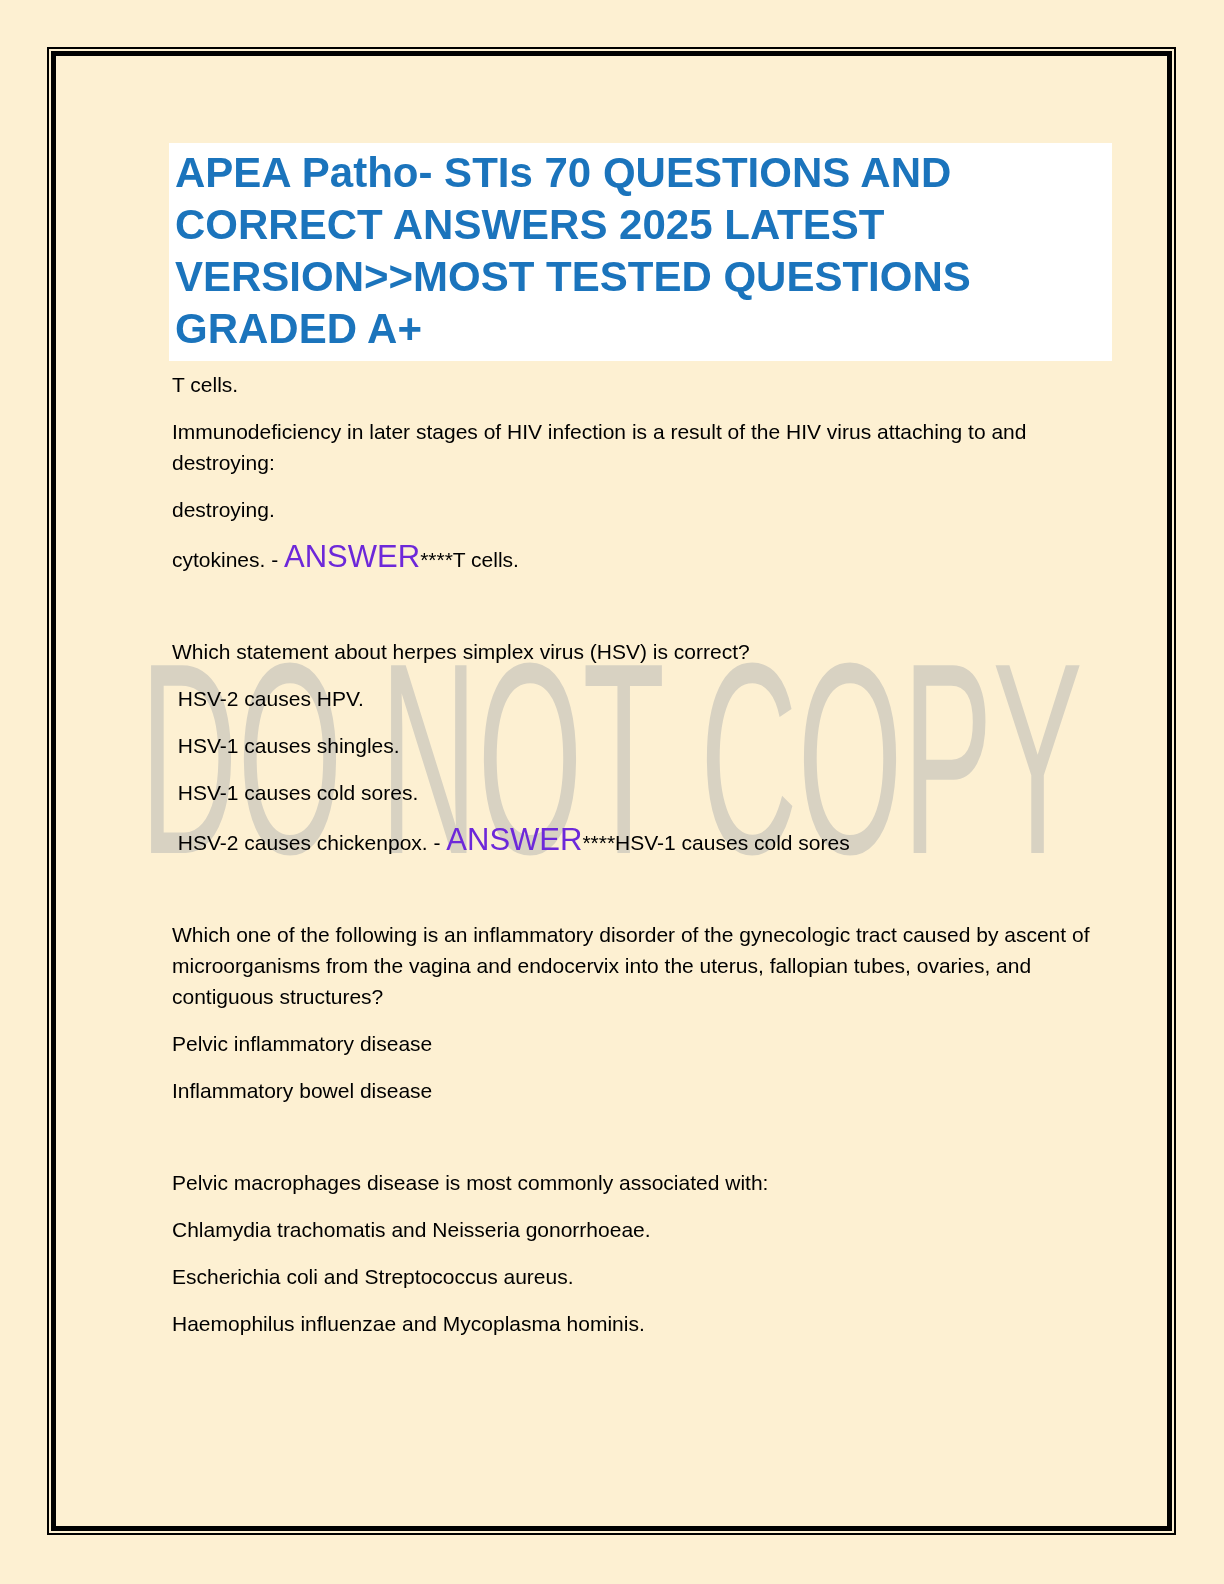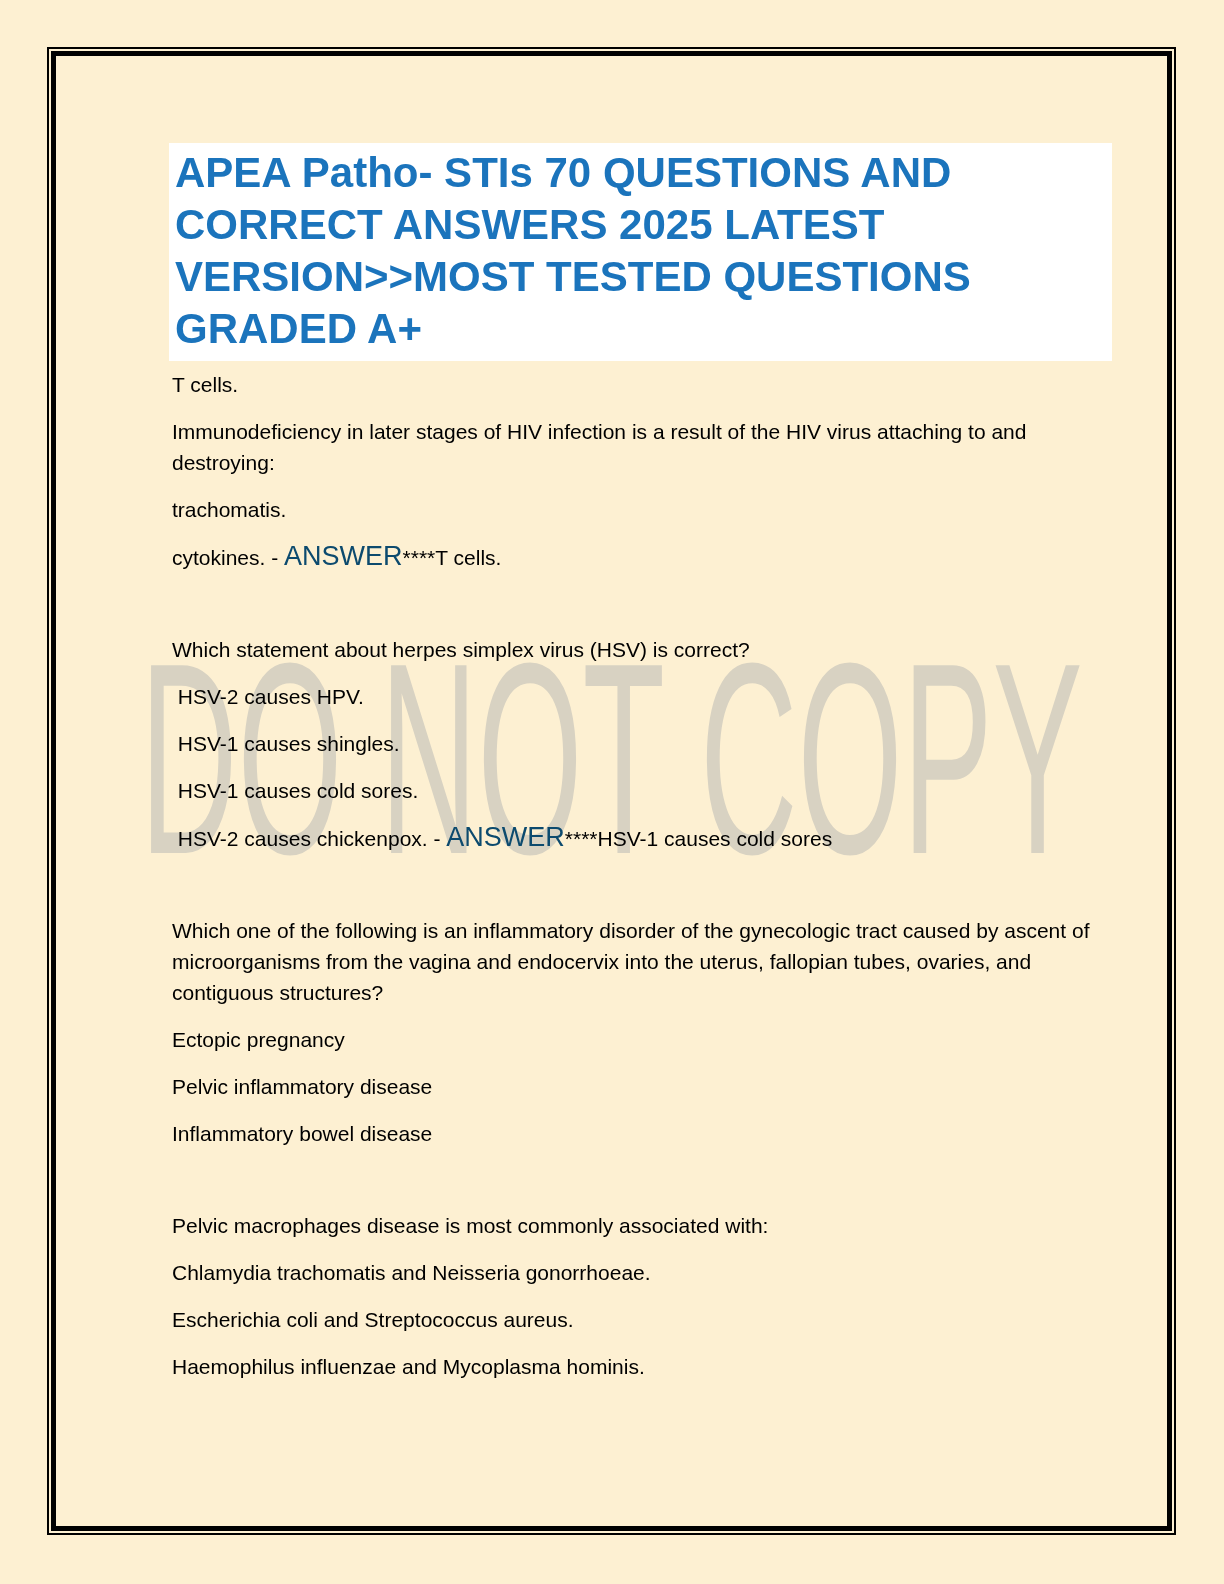--- a/index.html
+++ b/index.html
@@ -64,22 +64,22 @@
     color: #000;
   }
   .para {
     margin: 0 0 16px 0;
     font-size: 21px;
     line-height: 31px;
     white-space: pre-wrap;
     color: #000;
   }
   .para .answer {
-    color: #0c4a6e;
-    font-size: 27px;
+    color: #6d28d9;
+    font-size: 31px;
     line-height: 31px;
   }
   .block-gap { height: 45px; }
 </style>
 </head>
 <body>
 
 <div>
 
   <div class="frame-outer">
@@ -88,31 +88,30 @@
 
   <div class="watermark">
     <span>DO NOT COPY</span>
   </div>
 
   <div class="content">
     <h1 class="doc-title">APEA Patho- STIs 70 QUESTIONS AND CORRECT ANSWERS 2025 LATEST VERSION&gt;&gt;MOST TESTED QUESTIONS GRADED A+</h1>
     <div class="qa" id="qa-root">
         <p class="para"><span>T cells.</span></p>
         <p class="para"><span>Immunodeficiency in later stages of HIV infection is a result of the HIV virus attaching to and destroying:</span></p>
-        <p class="para"><span>trachomatis.</span></p>
+        <p class="para"><span>destroying.</span></p>
         <p class="para"><span>cytokines. - </span><span class="answer">ANSWER</span><span>****T cells.</span></p>
         <div class="block-gap"></div>
         <p class="para"><span>Which statement about herpes simplex virus (HSV) is correct?</span></p>
         <p class="para"><span> HSV-2 causes HPV.</span></p>
         <p class="para"><span> HSV-1 causes shingles.</span></p>
         <p class="para"><span> HSV-1 causes cold sores.</span></p>
         <p class="para"><span> HSV-2 causes chickenpox. - </span><span class="answer">ANSWER</span><span>****HSV-1 causes cold sores</span></p>
         <div class="block-gap"></div>
         <p class="para"><span>Which one of the following is an inflammatory disorder of the gynecologic tract caused by ascent of microorganisms from the vagina and endocervix into the uterus, fallopian tubes, ovaries, and contiguous structures?</span></p>
-        <p class="para"><span>Ectopic pregnancy</span></p>
         <p class="para"><span>Pelvic inflammatory disease</span></p>
         <p class="para"><span>Inflammatory bowel disease</span></p>
         <div class="block-gap"></div>
         <p class="para"><span>Pelvic macrophages disease is most commonly associated with:</span></p>
         <p class="para"><span>Chlamydia trachomatis and Neisseria gonorrhoeae.</span></p>
         <p class="para"><span>Escherichia coli and Streptococcus aureus.</span></p>
         <p class="para"><span>Haemophilus influenzae and Mycoplasma hominis.</span></p>
       </div>
   </div>
 

